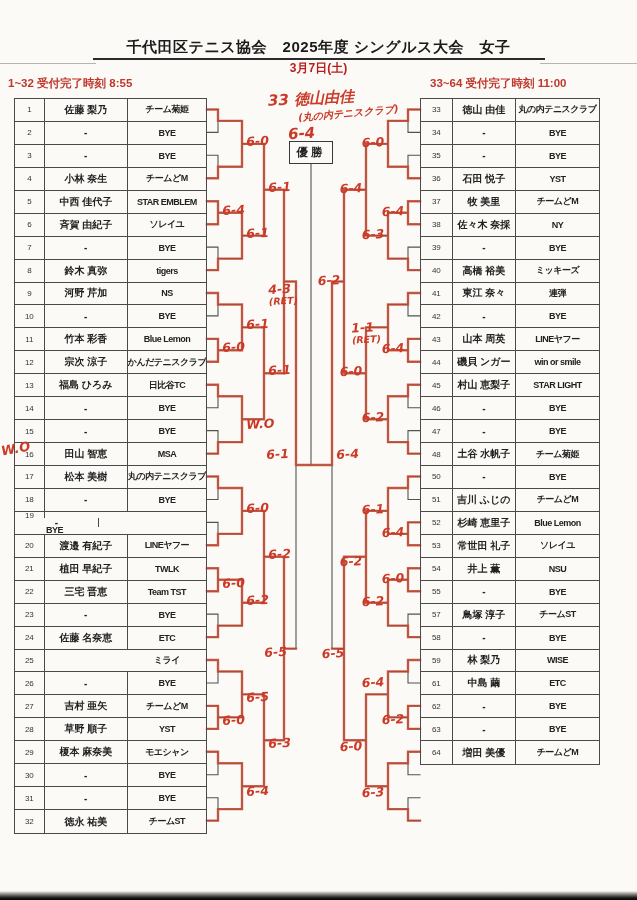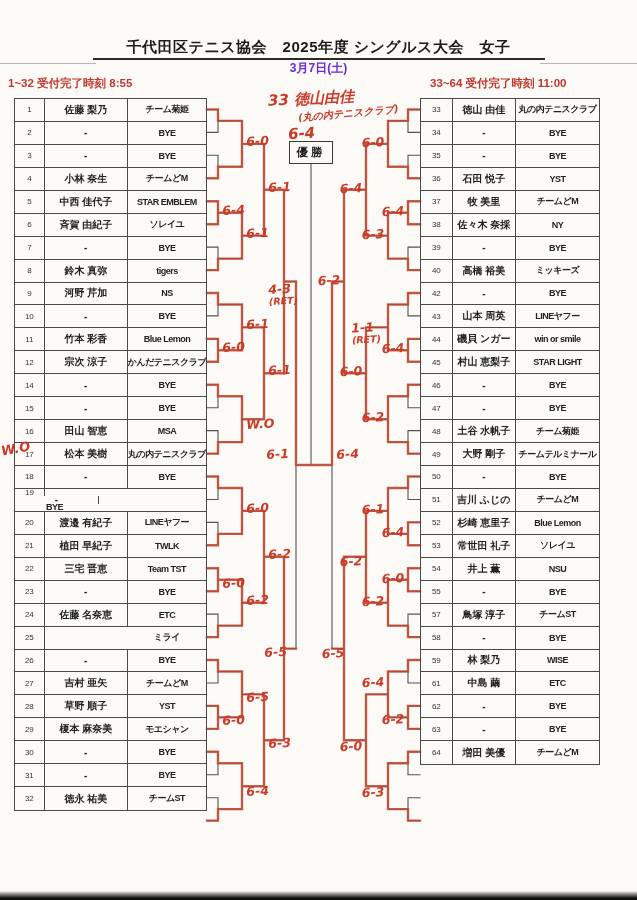--- a/index.html
+++ b/index.html
@@ -5,21 +5,21 @@
   html,body{margin:0;padding:0;background:#888;}
   .page{position:relative;width:637px;height:900px;background:#fbfaf7;overflow:hidden;
         font-family:"Liberation Sans",sans-serif;margin:0 auto;}
   .title{position:absolute;top:38px;left:0;right:0;text-align:center;font-size:15px;
          font-weight:bold;color:#1b1b1b;letter-spacing:.5px;}
   .title-rule{position:absolute;top:58px;left:93px;width:452px;border-top:2px solid #2b2b2b;}
   .rule-frag{position:absolute;top:63px;border-top:1px solid #b9b5ad;}
   .rule-left{left:0;width:96px;}
   .rule-right{left:540px;width:97px;}
   .date{position:absolute;top:60px;left:0;right:0;text-align:center;font-size:12px;
-        font-weight:bold;color:#6d28d9;}
+        font-weight:bold;color:#b91c1c;}
   .reg{position:absolute;top:76px;font-size:11.5px;font-weight:bold;color:#c0362b;white-space:nowrap;}
   .reg-left{left:8px;}
   .reg-right{left:430px;}
   .ptable{position:absolute;border:1.2px solid #4a4a4a;box-sizing:border-box;}
   .trow{display:flex;box-sizing:border-box;border-bottom:1px solid #4a4a4a;}
   .trow.last{border-bottom:none;}
   .tcell{box-sizing:border-box;display:flex;align-items:center;justify-content:center;
          border-right:1px solid #4a4a4a;overflow:hidden;white-space:nowrap;}
   .tcell.endc{border-right:none;}
   .c-num{font-size:8px;color:#333;}
@@ -111,20 +111,25 @@
       <div class="trow" style="height: 22.94px;">
         <div class="tcell c-num" style="width: 30px;">11</div>
         <div class="tcell c-name" style="width: 84px;">竹本 彩香</div>
         <div class="tcell c-club endc" style="width: 79px;">Blue Lemon</div>
       </div>
       <div class="trow" style="height: 22.94px;">
         <div class="tcell c-num" style="width: 30px;">12</div>
         <div class="tcell c-name" style="width: 84px;">宗次 涼子</div>
         <div class="tcell c-club endc" style="width: 79px;">かんだテニスクラブ</div>
       </div>
+      <div class="trow" style="height: 22.94px;">
+        <div class="tcell c-num" style="width: 30px;">13</div>
+        <div class="tcell c-name" style="width: 84px;">福島 ひろみ</div>
+        <div class="tcell c-club endc" style="width: 79px;">日比谷TC</div>
+      </div>
       <div class="trow" style="height: 22.94px; justify-content: space-between;">
         <div class="tcell c-num" style="width: 30px;">14</div>
         <div class="tcell c-name" style="width: 84px;">-</div>
         <div class="tcell c-club endc" style="width: 79px;">BYE</div>
       </div>
       <div class="trow" style="height: 22.94px;">
         <div class="tcell c-num" style="width: 30px;">15</div>
         <div class="tcell c-name" style="width: 84px;">-</div>
         <div class="tcell c-club endc" style="width: 79px;">BYE</div>
       </div>
@@ -249,20 +254,25 @@
         <div class="tcell c-num" style="width: 32px;">39</div>
         <div class="tcell c-name" style="width: 64px;">-</div>
         <div class="tcell c-club endc" style="width: 84px;">BYE</div>
       </div>
       <div class="trow" style="height: 22.94px;">
         <div class="tcell c-num" style="width: 32px;">40</div>
         <div class="tcell c-name" style="width: 64px;">高橋 裕美</div>
         <div class="tcell c-club endc" style="width: 84px;">ミッキーズ</div>
       </div>
       <div class="trow" style="height: 22.94px;">
+        <div class="tcell c-num" style="width: 32px;">41</div>
+        <div class="tcell c-name" style="width: 64px;">東江 奈々</div>
+        <div class="tcell c-club endc" style="width: 84px;">連弾</div>
+      </div>
+      <div class="trow" style="height: 22.94px;">
         <div class="tcell c-num" style="width: 32px;">42</div>
         <div class="tcell c-name" style="width: 64px;">-</div>
         <div class="tcell c-club endc" style="width: 84px;">BYE</div>
       </div>
       <div class="trow" style="height: 22.94px;">
         <div class="tcell c-num" style="width: 32px;">43</div>
         <div class="tcell c-name" style="width: 64px;">山本 周英</div>
         <div class="tcell c-club endc" style="width: 84px;">LINEヤフー</div>
       </div>
       <div class="trow" style="height: 22.94px;">
@@ -282,25 +292,20 @@
       </div>
       <div class="trow" style="height: 22.94px;">
         <div class="tcell c-num" style="width: 32px;">47</div>
         <div class="tcell c-name" style="width: 64px;">-</div>
         <div class="tcell c-club endc" style="width: 84px;">BYE</div>
       </div>
       <div class="trow" style="height: 22.94px;">
         <div class="tcell c-num" style="width: 32px;">48</div>
         <div class="tcell c-name" style="width: 64px;">土谷 水帆子</div>
         <div class="tcell c-club endc" style="width: 84px;">チーム菊姫</div>
-      </div>
-      <div class="trow" style="height: 22.94px;">
-        <div class="tcell c-num" style="width: 32px;">49</div>
-        <div class="tcell c-name" style="width: 64px;">大野 剛子</div>
-        <div class="tcell c-club endc" style="width: 84px;">チームテルミナール</div>
       </div>
       <div class="trow" style="height: 22.94px;">
         <div class="tcell c-num" style="width: 32px;">50</div>
         <div class="tcell c-name" style="width: 64px;">-</div>
         <div class="tcell c-club endc" style="width: 84px;">BYE</div>
       </div>
       <div class="trow" style="height: 22.94px;">
         <div class="tcell c-num" style="width: 32px;">51</div>
         <div class="tcell c-name" style="width: 64px;">吉川 ふじの</div>
         <div class="tcell c-club endc" style="width: 84px;">チームどM</div>

